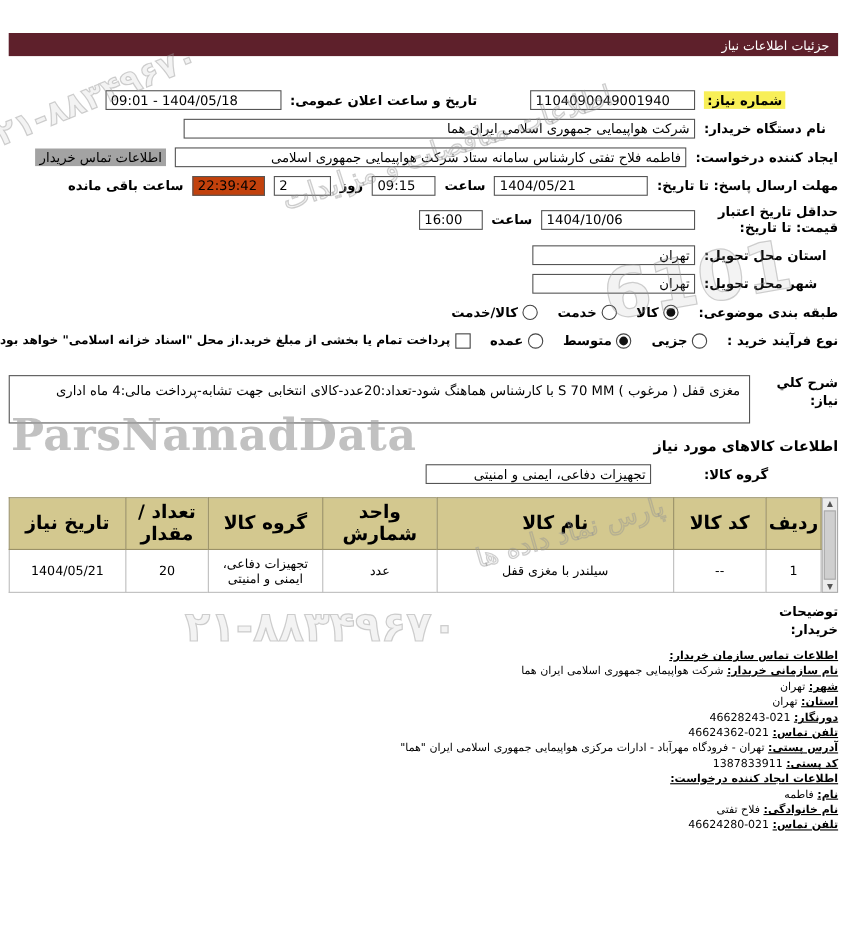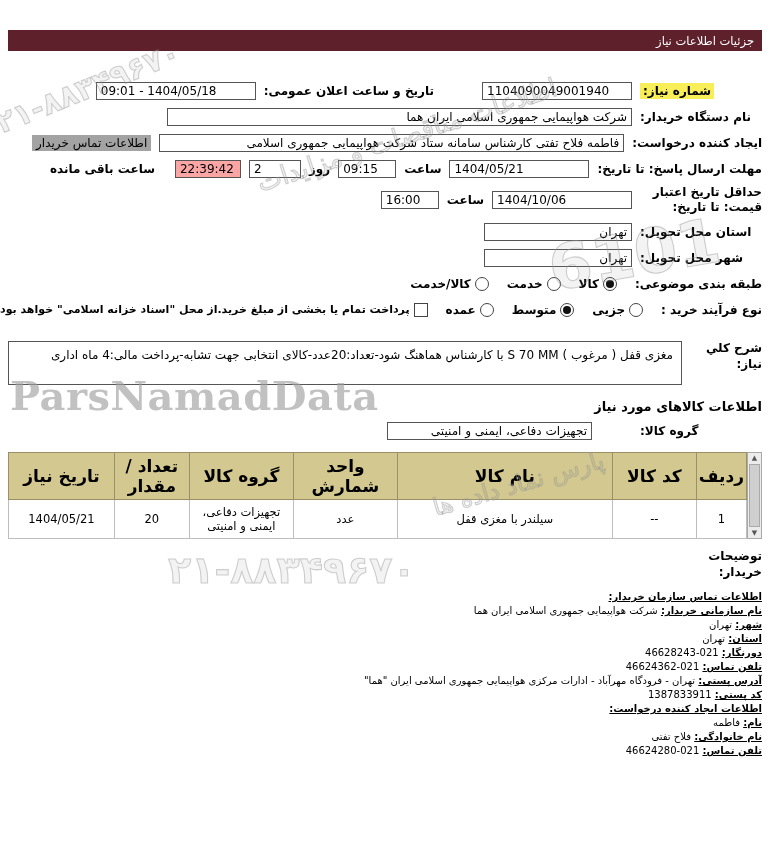--- a/index.html
+++ b/index.html
@@ -23,21 +23,21 @@
   .box{
     border:1px solid #555;background:#fff;height:18px;box-sizing:border-box;
     display:flex;align-items:center;padding:0 4px;font-size:12px;overflow:hidden;white-space:nowrap;
   }
   .num{direction:ltr;justify-content:flex-start;}
   .w150{width:150px}.w160{width:160px}.w140{width:140px}.w58{width:58px}
   .w52{width:52px}.w66{width:66px}.w148{width:148px}.w465{width:465px}.w205{width:205px}
   .gap40{margin-inline-start:40px;}
   .hl{background:#f8ef58;padding:1px 3px;}
   .link{background:#a3a3a3;padding:1px 4px;font-size:12px;cursor:pointer;white-space:nowrap;}
-  .yellowbox{background:#fca5a5;margin-left:12px;}
+  .yellowbox{background:#c2410c;}
   .radio{width:12px;height:12px;border:1px solid #444;border-radius:50%;background:#fff;display:inline-block;position:relative;flex:none;}
   .radio.checked::after{content:"";position:absolute;inset:2px;background:#111;border-radius:50%;}
   .checkbox{width:12px;height:12px;border:1px solid #444;background:#fff;flex:none;}
   .opt{display:flex;gap:4px;margin-inline-start:10px;font-weight:bold;}
   .optlbl{white-space:nowrap;}
   .cbtext{font-size:11px;white-space:nowrap;}
   
   .secrow{display:flex;gap:6px;margin:22px 8px 0;font-size:12px;align-items:flex-start;}
   .seclbl{width:74px;flex:none;font-weight:bold;line-height:1.3;text-align:right;}
   .secbox{flex:1;border:1px solid #555;padding:4px 8px;min-height:34px;line-height:1.55;background:#fff;}

